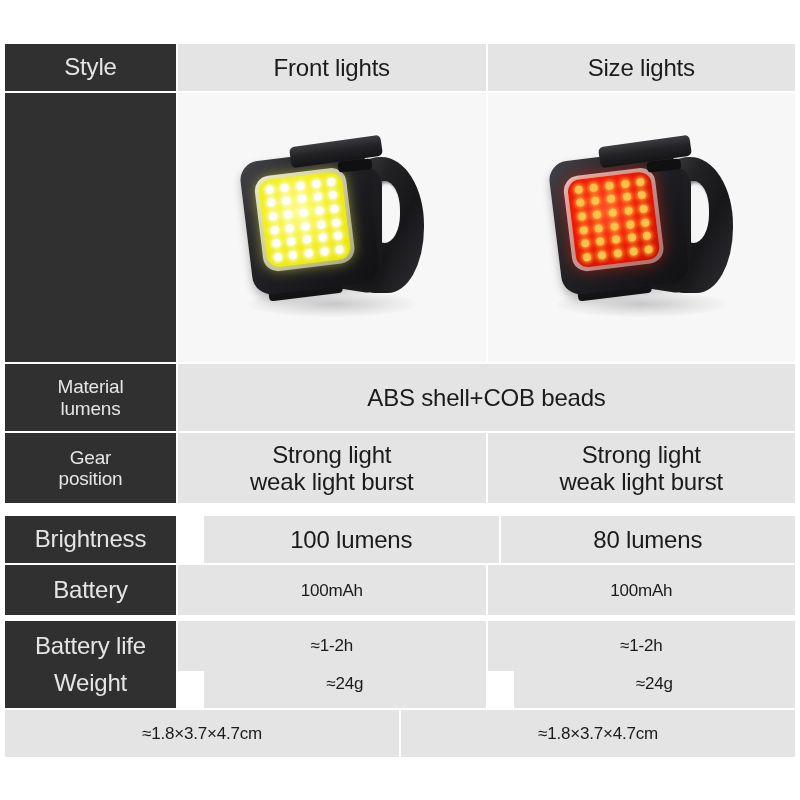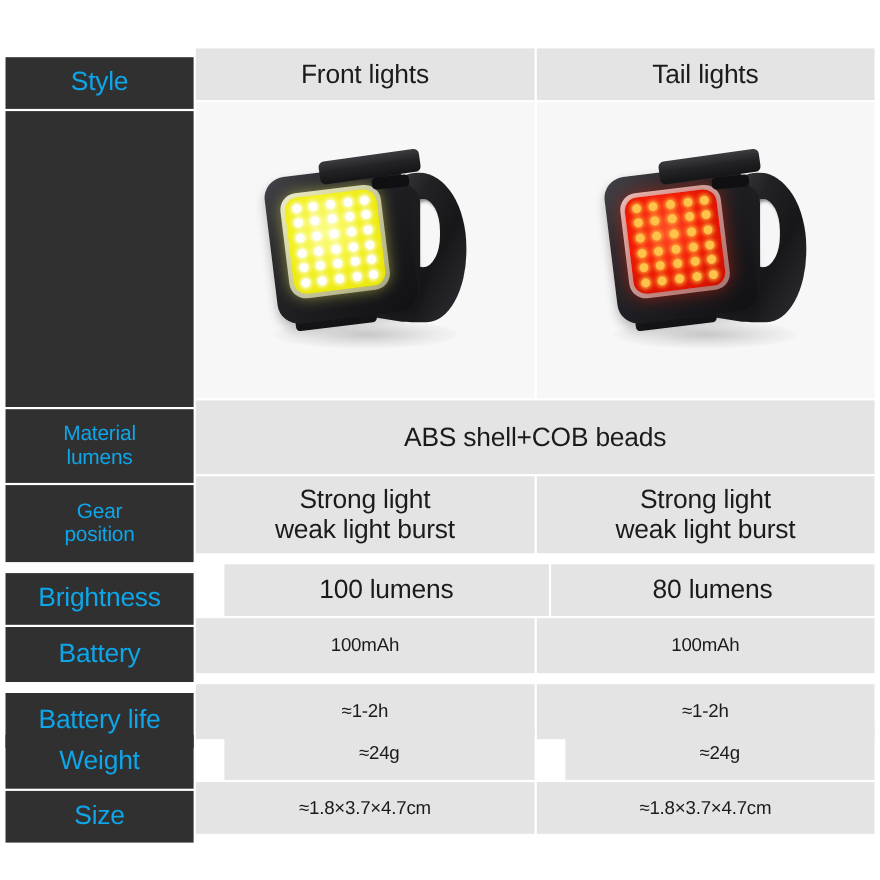--- a/index.html
+++ b/index.html
@@ -28,31 +28,30 @@
   .spec-row {
     display: flex;
     gap: 2px;
     width: 100%;
   }
 
   .label-cell {
     width: 171px;
     flex: 0 0 171px;
     background: #303030;
-    color: #0ea5e9;
+    color: #e5e5e5;
     display: flex;
     align-items: center;
     justify-content: center;
     text-align: center;
     line-height: 1.12;
     font-size: 24px;
     letter-spacing: -0.2px;
     box-sizing: border-box;
     padding: 0 3px;
-    margin-top: 8px;
   }
   .label-cell.two-line { font-size: 19px; }
 
   .value-cell {
     flex: 1 1 0;
     background: #e4e4e4;
     color: #1b1b1b;
     display: flex;
     align-items: center;
     justify-content: center;
@@ -240,21 +239,21 @@
   }
 </style>
 </head>
 <body>
 
 <div id="spec-table">
 
   <div class="spec-row row-header">
     <div class="label-cell">Style</div>
     <div class="value-cell">Front lights</div>
-    <div class="value-cell">Tail lights</div>
+    <div class="value-cell">Size lights</div>
   </div>
 
   <div class="spec-row row-media">
     <div class="label-cell"></div>
 
     <div class="media-cell">
       <div class="light-scene">
         <div class="light-unit">
           <div class="shadow-blob"></div>
           <div class="hook">
@@ -407,18 +406,17 @@
     <div class="value-cell small" style="height:50px;">≈1-2h</div>
   </div>
 
   <div class="spec-row" style="height:49px;gap:28px;">
     <div class="label-cell" style="height:49px;">Weight</div>
     <div class="value-cell small" style="height:49px;">≈24g</div>
     <div class="value-cell small" style="height:49px;">≈24g</div>
   </div>
 
   <div class="spec-row" style="height:47px;">
-    <div class="label-cell" style="height:47px;">Size</div>
     <div class="value-cell small" style="height:47px;">≈1.8×3.7×4.7cm</div>
     <div class="value-cell small" style="height:47px;">≈1.8×3.7×4.7cm</div>
   </div>
 
 </div>
 
 </body></html>

